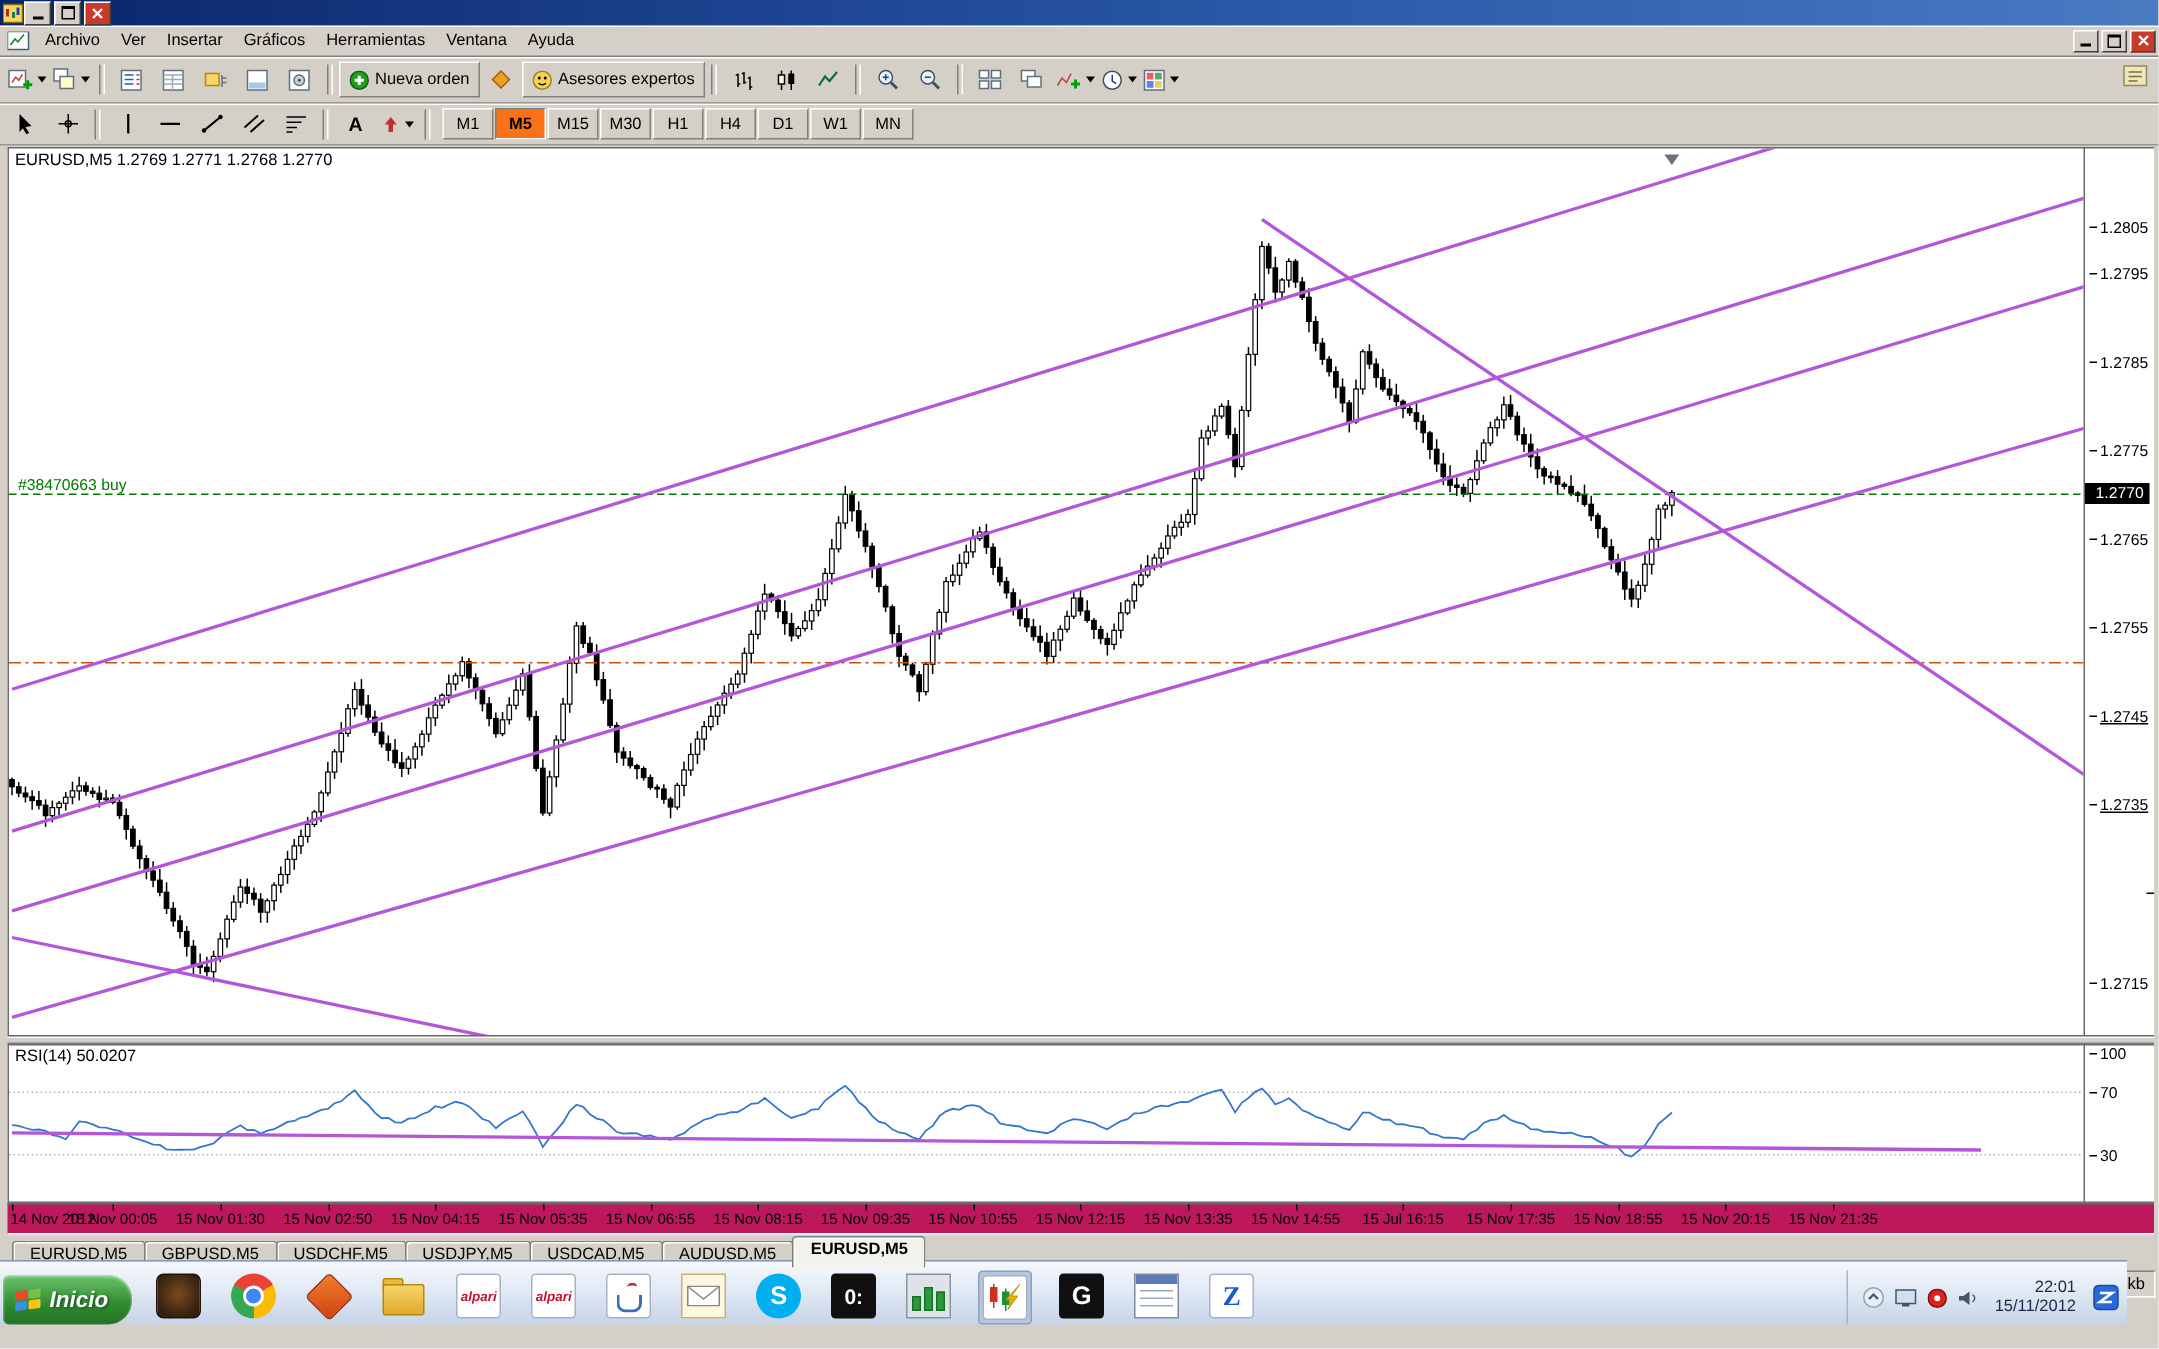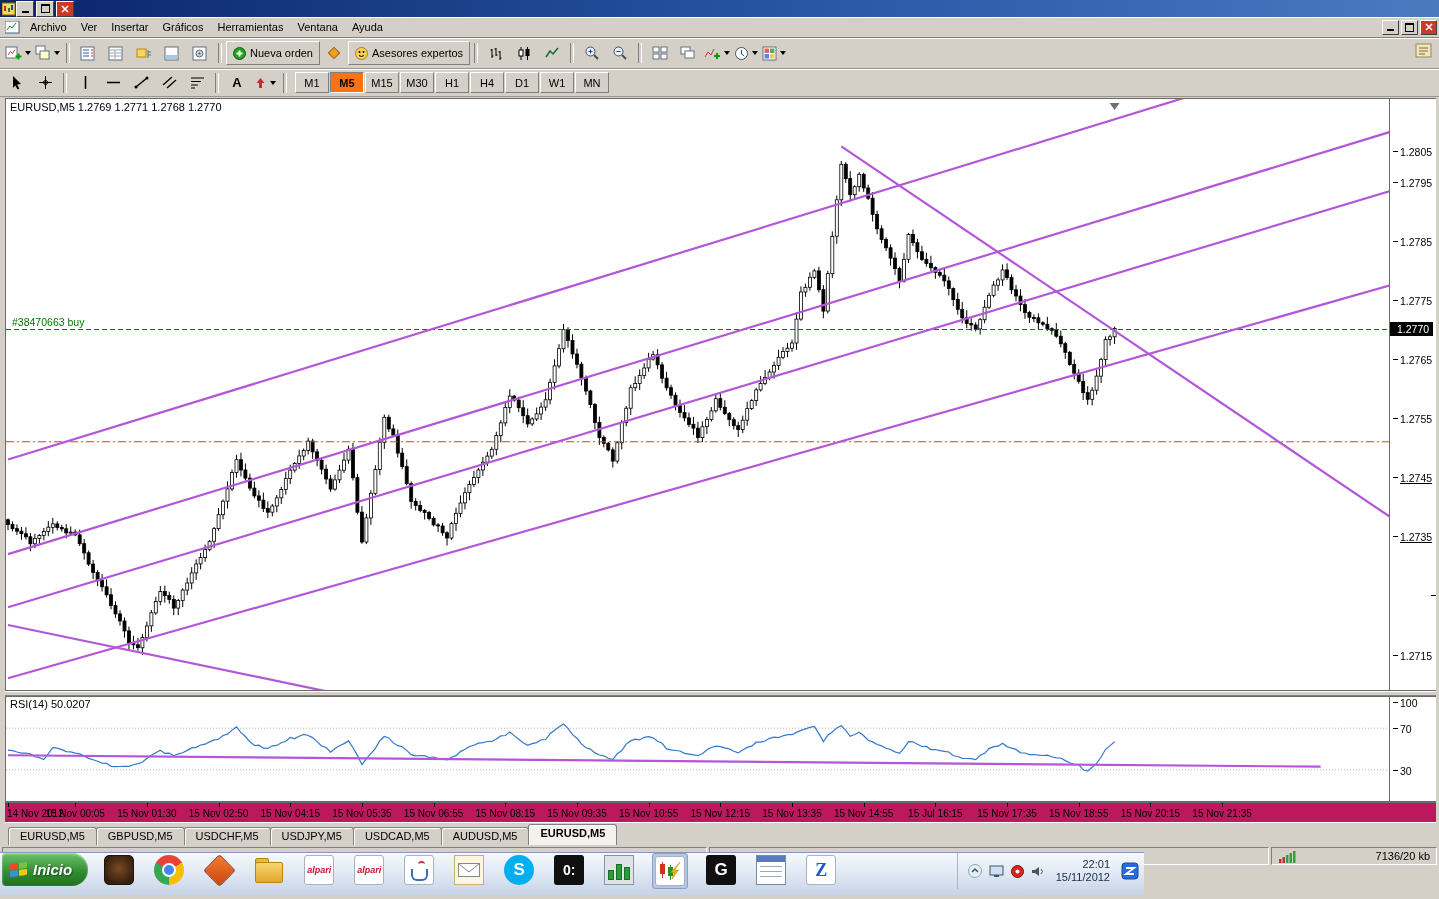--- a/index.html
+++ b/index.html
@@ -61,23 +61,23 @@
   .tabs-row{height:23px;background:#d4d0c8;display:flex;align-items:flex-end;padding-left:3px;box-shadow:inset 0 1px 0 #fff}
   .tab{height:17px;line-height:17px;padding:0 11px;margin-right:-1px;font-size:11px;background:#d4d0c8;
        border:1px solid #808080;border-bottom:none;border-radius:3px 3px 0 0;box-shadow:inset 1px 1px 0 #fff}
   .tab.active{height:20px;background:#f4f2ec;font-weight:bold;position:relative;z-index:2}
 
   
   .statusbar{height:21px;background:#d4d0c8;display:flex;gap:2px;padding:2px 2px 1px;box-sizing:border-box;align-items:stretch}
   .spanel{border:1px solid;border-color:#808080 #fff #fff #808080;padding:0 6px;display:flex;align-items:center;white-space:nowrap}
 
   
-  .taskbar{position:absolute;left:0;bottom:4px;width:1144px;height:43px;box-sizing:border-box;
+  .taskbar{position:absolute;left:0;bottom:16px;width:1418px;height:43px;box-sizing:border-box;
            background:linear-gradient(#f6f9fd,#dde6f2 55%,#c6d3e7);border-top:1px solid #8798b8;
-           display:flex;align-items:flex-start}
+           display:flex;align-items:flex-end}
   .startbtn{height:33px;margin-left:2px;padding:0 16px 0 8px;border-radius:4px 16px 16px 4px;
             background:linear-gradient(#6cc26c,#2f8b2f 60%,#247024);box-shadow:inset 0 1px 2px #b8e8b8;
             display:flex;align-items:center;gap:6px;color:#fff;font:italic bold 15px "Liberation Sans",sans-serif;
             text-shadow:1px 1px 2px #1a4a1a}
   .flag{display:grid;grid-template-columns:8px 8px;grid-template-rows:6px 6px;gap:1px;transform:skewY(-8deg)}
   .flag i{border-radius:1px}
   .ql{display:flex;gap:16px;margin-left:14px}
   .qlicon{width:34px;height:34px;display:flex;align-items:center;justify-content:center}
   .tl{width:30px;height:30px;box-sizing:border-box;overflow:hidden}
   .white-tl{background:#fff;border:1px solid #a8b2c2;border-radius:3px;display:flex;align-items:center;justify-content:center}

